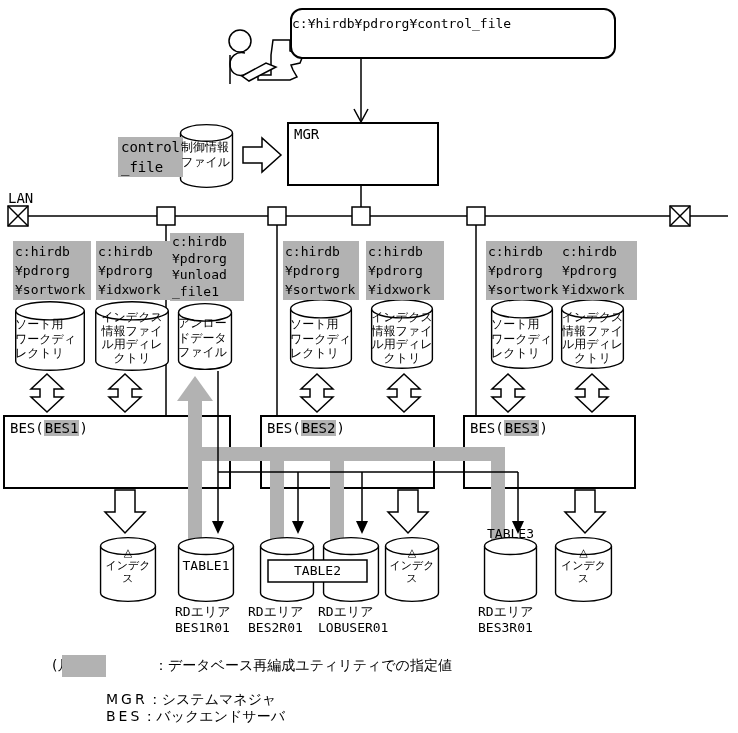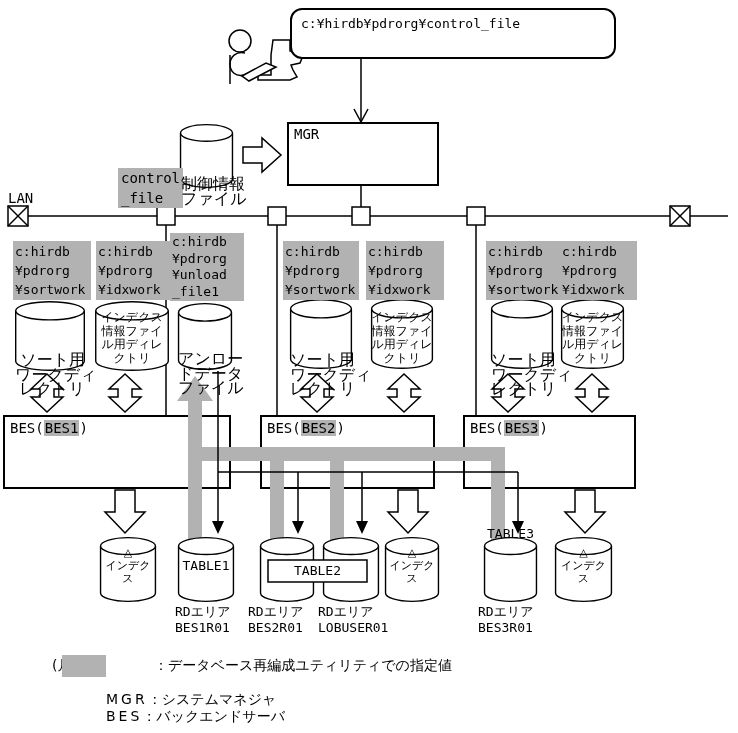--- a/index.html
+++ b/index.html
@@ -6,21 +6,21 @@
   #stage{
     position:relative;width:738px;height:733px;background:#ffffff;overflow:hidden;
     font-family:"DejaVu Sans","Liberation Sans",sans-serif;color:#000;
   }
   .abs{position:absolute;}
   .pre{white-space:pre;}
   .mono{font-family:"DejaVu Sans Mono","Liberation Mono",monospace;}
   .gray-bg{background:#b2b2b2;}
   .pathbox{font-size:13px;line-height:19px;padding:1px 2px;}
   .pathbox4{font-size:13px;line-height:16.5px;padding:1px 2px;}
-  .cyltext{font-size:16px;line-height:14.5px;text-align:right;margin-top:36px;}
+  .cyltext{font-size:12px;line-height:14.5px;text-align:left;}
   .cyltext4{font-size:12px;line-height:13.5px;text-align:center;}
   .idxtext{font-size:11px;line-height:13px;text-align:center;}
   .tabletext{font-size:13px;text-align:center;}
   .rdlabel{font-size:13px;line-height:16px;}
   .beslabel{font-size:14px;}
   .beslabel .hl{background:#b2b2b2;padding:0 1px;}
   .bubble{
     border:2px solid #000;border-radius:12px;background:#fff;
     font-size:13px;line-height:19px;padding-top:4px;
   }
@@ -132,24 +132,24 @@
     <g fill="#fff" stroke="#000" stroke-width="1.5">
       <polygon points="115,490 135,490 135,512 145,512 125,533 105,512 115,512"></polygon>
       <polygon points="398,490 418,490 418,512 428,512 408,533 388,512 398,512"></polygon>
       <polygon points="575,490 595,490 595,512 605,512 585,533 565,512 575,512"></polygon>
     </g>
 
     <rect x="268" y="560" width="99" height="22" fill="#fff" stroke="#000" stroke-width="1.5"></rect>
   </svg>
 
   <div class="abs bubble mono" style="left:290px;top:8px;width:322px;height:43px;">
-    <div class="pre" style="margin-left:9px;">c:¥hirdb¥pdrorg¥control_file</div>
+    <div class="pre" style="">c:¥hirdb¥pdrorg¥control_file</div>
   </div>
 
-  <div class="abs pre mono gray-bg" style="left:118px;top:137px;font-size:14px;line-height:20px;padding:0 3px;margin-top:31px;">control
+  <div class="abs pre mono gray-bg" style="left:118px;top:137px;font-size:14px;line-height:20px;padding:0 3px;">control
 _file</div>
   <div class="abs pre cyltext" style="left:181px;top:140px;width:52px;line-height:15px;">制御情報
 ファイル</div>
 
   <div class="abs mono" style="left:294px;top:126px;font-size:14px;">MGR</div>
   <div class="abs mono" style="left:8px;top:190px;font-size:14px;">LAN</div>
 
   <div class="abs pre mono gray-bg pathbox" style="left:13px;top:241px;width:74px;">c:hirdb
 ¥pdrorg
 ¥sortwork</div>

